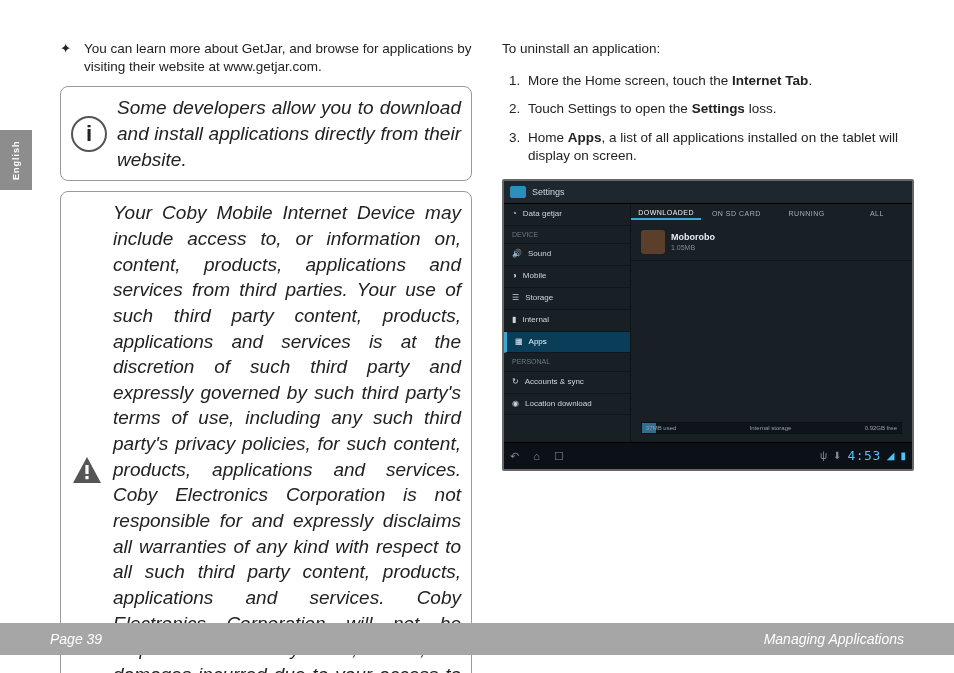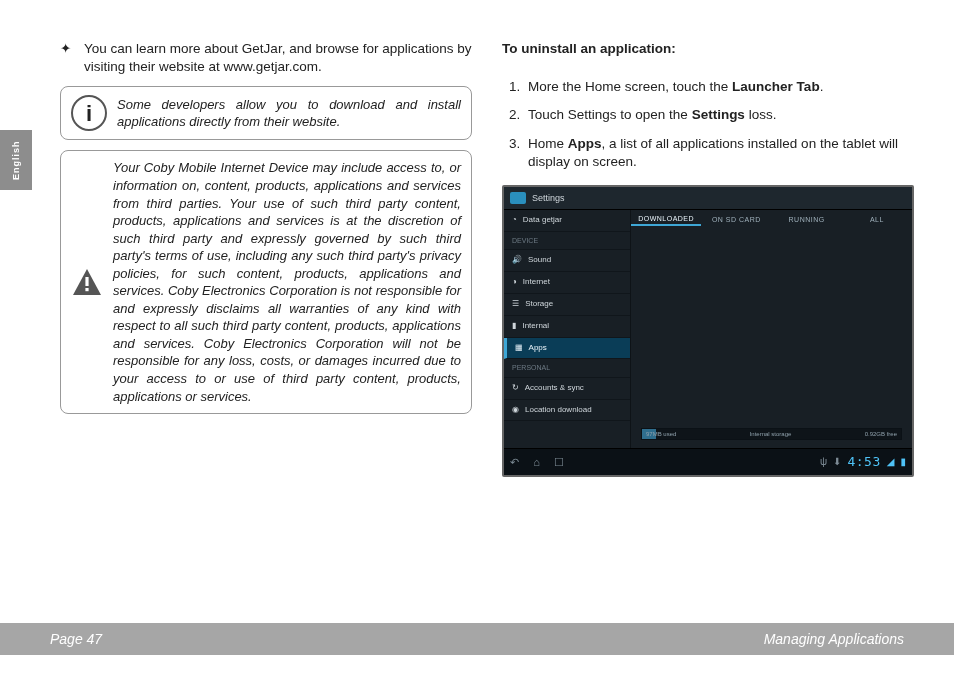--- a/index.html
+++ b/index.html
@@ -6,22 +6,22 @@
   .page{position:relative;width:954px;height:673px;box-sizing:border-box}
   .content{position:absolute;left:60px;top:40px;right:40px;bottom:80px;display:flex;gap:30px}
   .side-tab{position:absolute;left:0;top:130px;width:32px;height:60px;background:#8d8d8d;color:#fff;font-size:9px;display:flex;align-items:center;justify-content:center;writing-mode:vertical-rl;text-orientation:mixed;transform:rotate(180deg);font-weight:bold;letter-spacing:1px}
   .col{width:50%;font-size:13.5px;line-height:1.35}
   .bullet{display:flex;gap:10px;margin-bottom:10px}
   .bullet .sym{flex:0 0 14px}
   .callout{border:1.5px solid #999;border-radius:8px;padding:8px 10px 8px 10px;margin:10px 0;display:flex;gap:10px;align-items:center}
   .callout.long{align-items:center}
   .callout .icon{flex:0 0 32px;height:32px;display:flex;align-items:center;justify-content:center;font-size:22px;font-weight:bold;border:2px solid #555;border-radius:50%}
   .callout.long .icon{border-radius:0;border:none;font-size:30px}
-  .callout .txt{font-style:italic;text-align:justify;font-size:13px;line-height:1.35}
-  .r-head{font-weight:bold;margin-bottom:20px}
+  .callout .txt{font-style:italic;text-align:justify;font-size:19px;line-height:1.35}
+  .r-head{font-weight:normal;margin-bottom:14px}
   ol.steps{margin:0 0 14px 0;padding-left:22px}
   ol.steps li{margin-bottom:10px;padding-left:4px}
   .screenshot{border:2px solid #666;border-radius:2px;height:288px;background:#181f25;color:#cfd6db;font-size:9px;position:relative;overflow:hidden}
   .ss-top{height:22px;background:#1e272e;border-bottom:1px solid #000;display:flex;align-items:center;padding:0 6px;gap:6px}
   .chip{width:16px;height:12px;background:#2a8fbd;border-radius:2px}
   .ss-body{display:flex;height:238px}
   .ss-side{width:126px;border-right:1px solid #0e1317;display:flex;flex-direction:column}
   .ss-item{padding:5px 8px;display:flex;align-items:center;gap:6px;border-bottom:1px solid #10161b;font-size:8px}
   .ss-item.sec{color:#6d7a84;font-size:7px;padding:4px 8px}
   .ss-item.sel{background:#0a3d57;border-left:3px solid #3ea7d6;color:#eaf4fa}
@@ -67,49 +67,56 @@
               <rect x="13.4" y="20" width="3.2" height="3.2" fill="#fff"></rect>
             </svg>
         </div>
         <div class="txt">Your Coby Mobile Internet Device may include access to, or information on, content, products, applications and services from third parties. Your use of such third party content, products, applications and services is at the discretion of such third party and expressly governed by such third party's terms of use, including any such third party's privacy policies, for such content, products, applications and services. Coby Electronics Corporation is not responsible for and expressly disclaims all warranties of any kind with respect to all such third party content, products, applications and services. Coby Electronics Corporation will not be responsible for any loss, costs, or damages incurred due to your access to or use of third party content, products, applications or services.</div>
       </div>
     </div>
 
     <div class="col">
       <div class="r-head">To uninstall an application:</div>
       <ol class="steps">
-        <li><span>More the Home screen, touch the </span><b>Launcher Tab</b><span>.</span></li>
+        <li><span>More the Home screen, touch the </span><b>Internet Tab</b><span>.</span></li>
         <li><span>Touch Settings to open the </span><b>Settings</b><span> loss.</span></li>
         <li><span>Home </span><b>Apps</b><span>, a list of all applications installed on the tablet will display on screen.</span></li>
       </ol>
 
       <div class="screenshot">
         <div class="ss-top">
           <div class="chip"></div>
           <span>Settings</span>
         </div>
         <div class="ss-body">
           <div class="ss-side">
             <div class="ss-item">◔ <span>Data getjar</span></div>
             <div class="ss-item sec">DEVICE</div>
             <div class="ss-item">🔊 <span>Sound</span></div>
-            <div class="ss-item">◑ <span>Internet</span></div>
+            <div class="ss-item">◑ <span>Mobile</span></div>
             <div class="ss-item">☰ <span>Storage</span></div>
             <div class="ss-item">▮ <span>Internal</span></div>
             <div class="ss-item sel">▦ <span>Apps</span></div>
             <div class="ss-item sec">PERSONAL</div>
             <div class="ss-item">↻ <span>Accounts &amp; sync</span></div>
             <div class="ss-item">◉ <span>Location download</span></div>
           </div>
           <div class="ss-main">
             <div class="tabs">
               <div class="act">DOWNLOADED</div>
               <div>ON SD CARD</div>
               <div>RUNNING</div>
               <div>ALL</div>
+            </div>
+            <div class="app-row">
+              <div class="app-ico"></div>
+              <div>
+                <div style="color:#e6eef4;font-size:9px;font-weight:bold">Moborobo</div>
+                <div style="color:#7d8b95;font-size:7px">1.05MB</div>
+              </div>
             </div>
             <div class="storage-bar">
               <div class="used"></div>
               <span>97MB used</span>
               <span>Internal storage</span>
               <span>0.92GB free</span>
             </div>
           </div>
         </div>
         <div class="ss-nav">
@@ -124,16 +131,16 @@
             <span class="clock">4:53</span>
             <span style="color:#4fc3f7">◢</span>
             <span style="color:#4fc3f7">▮</span>
           </div>
         </div>
       </div>
     </div>
   </div>
 
   <div class="footer">
-    <span>Page 47</span>
+    <span>Page 39</span>
     <span>Managing Applications</span>
   </div>
 </div>
 
 </body></html>

